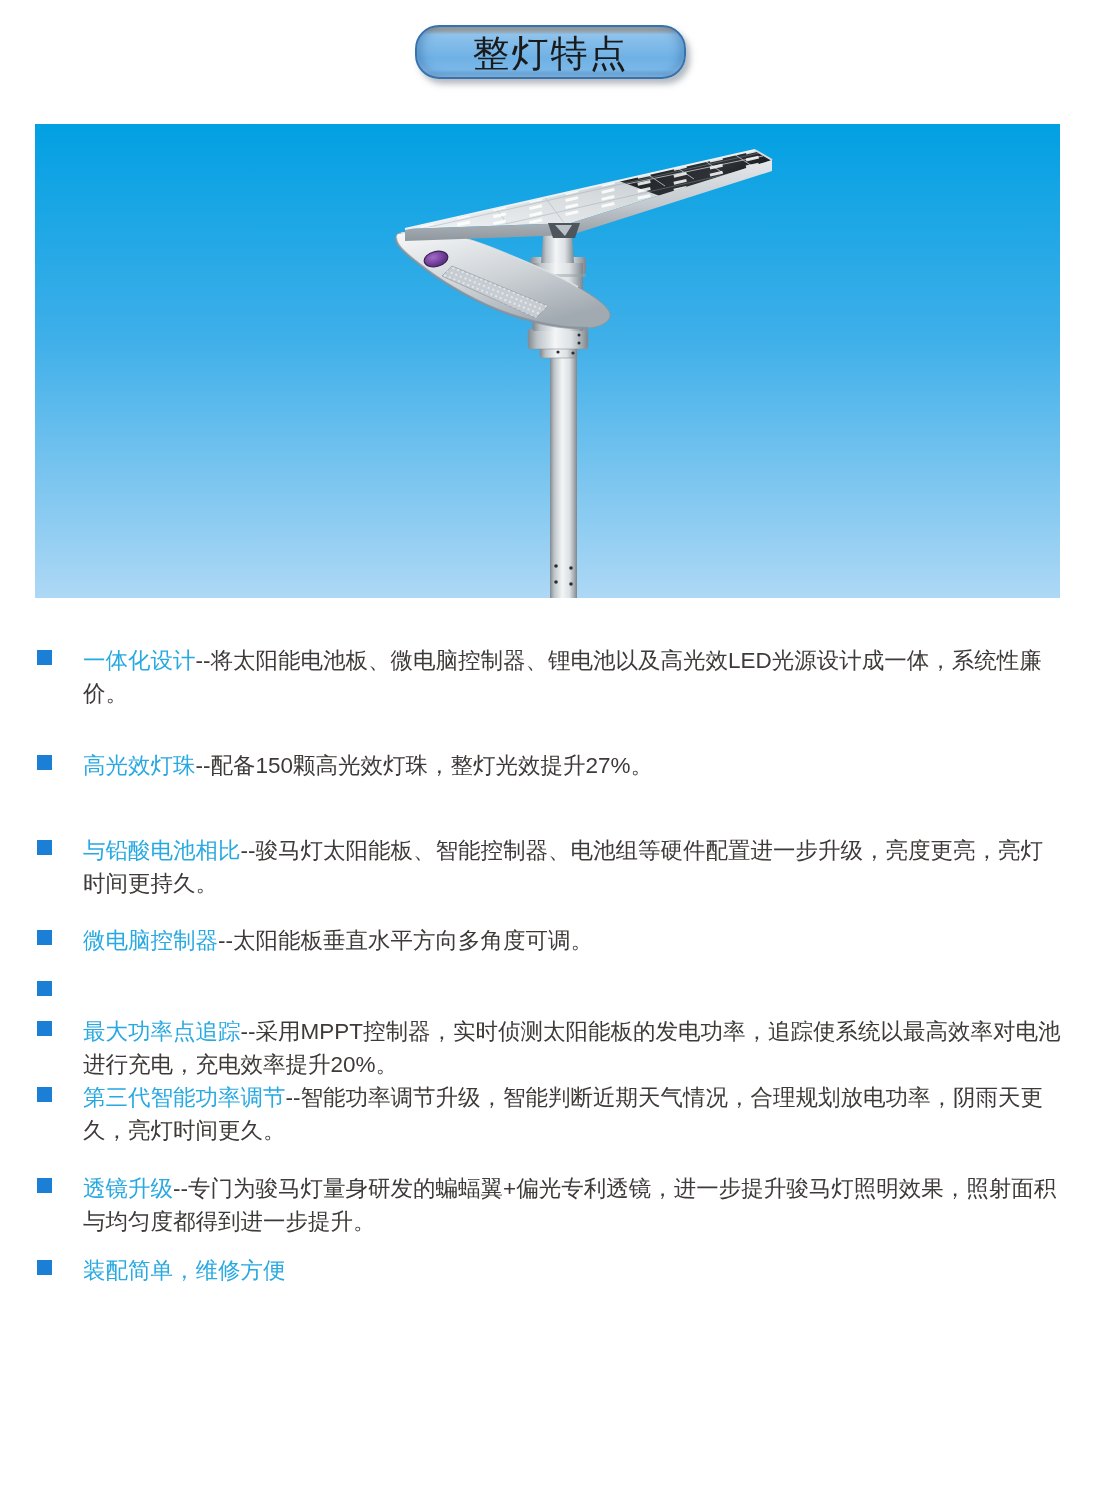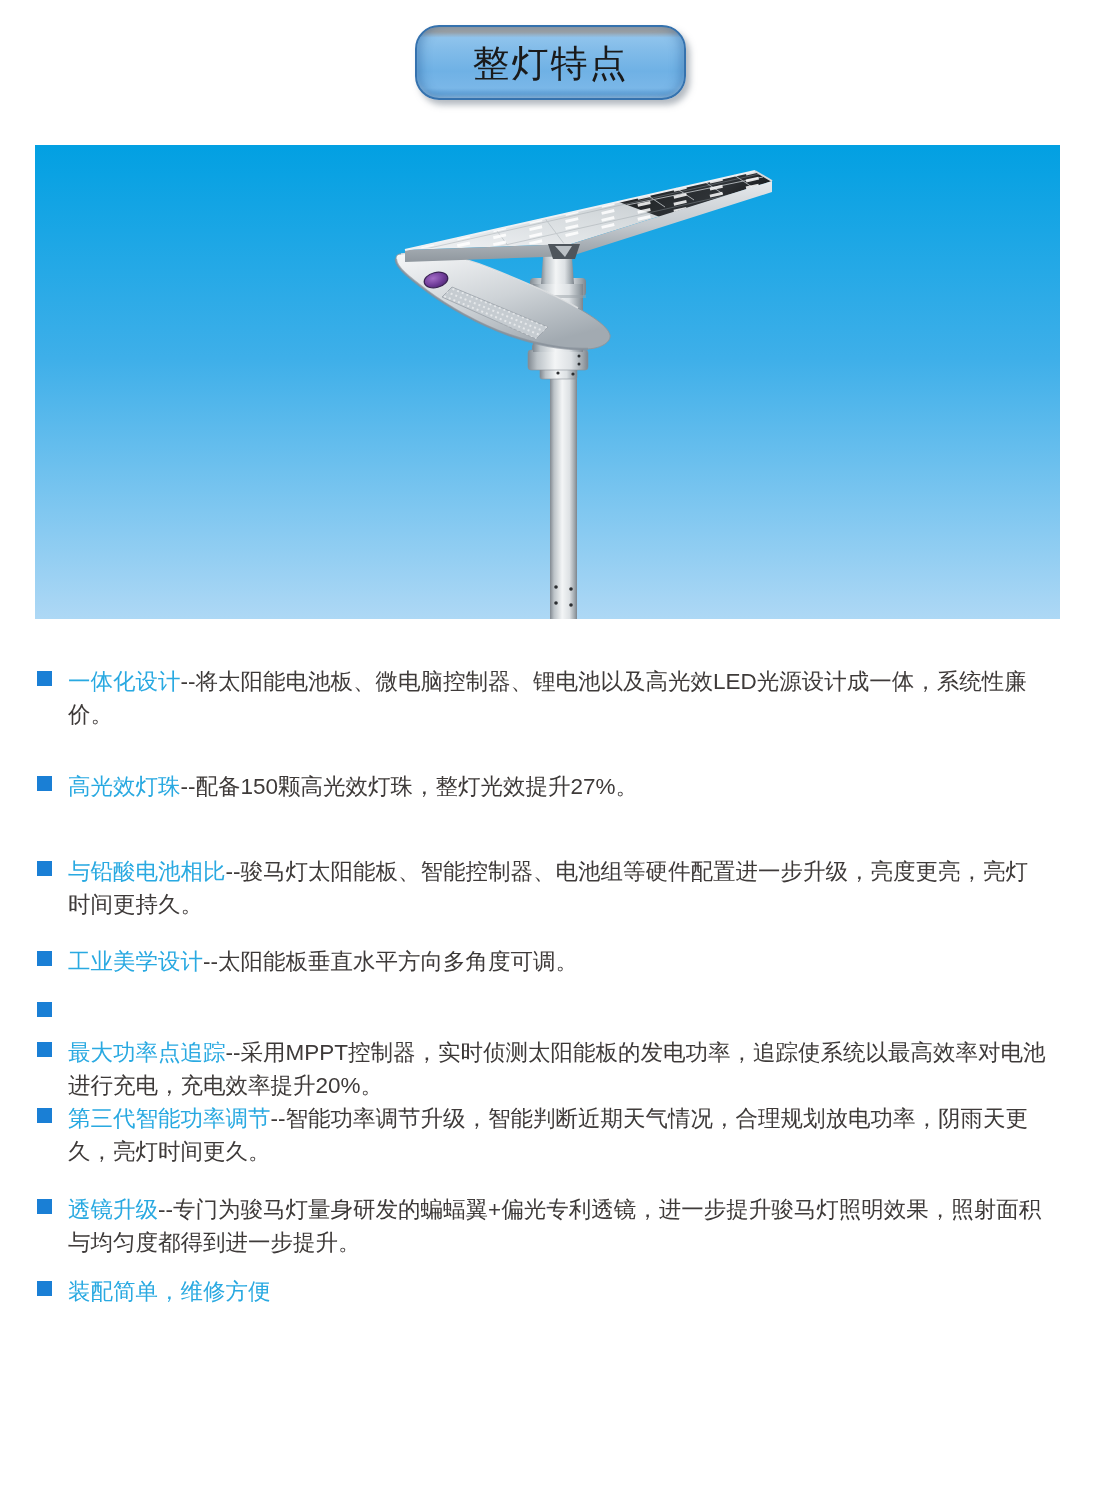--- a/index.html
+++ b/index.html
@@ -3,21 +3,21 @@
 <meta charset="utf-8">
 <style>
   * { margin:0; padding:0; box-sizing:border-box; }
   html,body { background:#ffffff; }
   body { font-family:"Liberation Sans","DejaVu Sans",sans-serif; }
   .page { position:relative; width:1101px; height:1506px; background:#fff; overflow:hidden; }
 
   
   .title-btn {
     margin:25px auto 0 auto;
-    width:271px; height:75px;
+    width:271px; height:54px;
     border:2px solid var(--button-border);
     border-radius:24px;
     background:linear-gradient(180deg,
       #9aa0a5 0%, #9aa0a5 7%,
       #8fc3ec 15%, #82bce9 32%,
       #6fb1e5 62%, #7ab7e8 86%,
       #5b9cd3 96%, #4f8fc6 100%);
     box-shadow:4px 5px 6px rgba(105,118,132,0.50),
       inset 9px 0 12px -6px rgba(25,80,140,0.45),
       inset -9px 0 12px -6px rgba(25,80,140,0.40),
@@ -28,21 +28,21 @@
     font-size:37px; line-height:1; color:var(--button-text);
     letter-spacing:2px; padding-top:2px;
   }
 
   
   .hero { margin:45px 0 0 35px; width:1025px; height:474px; }
   .hero svg { display:block; }
 
   
   .features { margin-top:46px; }
-  .feature { display:flex; align-items:flex-start; padding:0 38px 0 37px; }
+  .feature { display:flex; align-items:flex-start; padding:0 38px 0 37px;justify-content:space-between; }
   .bullet { flex:none; width:15px; height:15px; margin-top:6px; background:var(--bullet-blue); }
   .ftext { margin-left:16px; width:980px; font-size:22.5px; line-height:33px; color:var(--body-text); }
   .ftitle { color:var(--title-blue); }
   .fsep, .fdesc { color:var(--body-text); }
   .feature.only-title .ftitle { color:var(--title-blue); }
 </style>
 </head>
 <body>
 
 <div class="page">
@@ -176,21 +176,21 @@
       <p class="ftext"><span class="ftitle">高光效灯珠</span><span class="fsep">--</span><span class="fdesc">配备150颗高光效灯珠，整灯光效提升27%。</span></p>
     </div>
 
     <div class="feature" style="margin-bottom:24px">
       <span class="bullet"></span>
       <p class="ftext"><span class="ftitle">与铅酸电池相比</span><span class="fsep">--</span><span class="fdesc">骏马灯太阳能板、智能控制器、电池组等硬件配置进一步升级，亮度更亮，亮灯时间更持久。</span></p>
     </div>
 
     <div class="feature" style="margin-bottom:18px">
       <span class="bullet"></span>
-      <p class="ftext"><span class="ftitle">工业美学设计</span><span class="fsep">--</span><span class="fdesc">太阳能板垂直水平方向多角度可调。</span></p>
+      <p class="ftext"><span class="ftitle">微电脑控制器</span><span class="fsep">--</span><span class="fdesc">太阳能板垂直水平方向多角度可调。</span></p>
     </div>
 
     <div class="feature" style="margin-bottom:19px">
       <span class="bullet"></span>
     </div>
 
     <div class="feature" style="">
       <span class="bullet"></span>
       <p class="ftext"><span class="ftitle">最大功率点追踪</span><span class="fsep">--</span><span class="fdesc">采用MPPT控制器，实时侦测太阳能板的发电功率，追踪使系统以最高效率对电池进行充电，充电效率提升20%。</span></p>
     </div>

